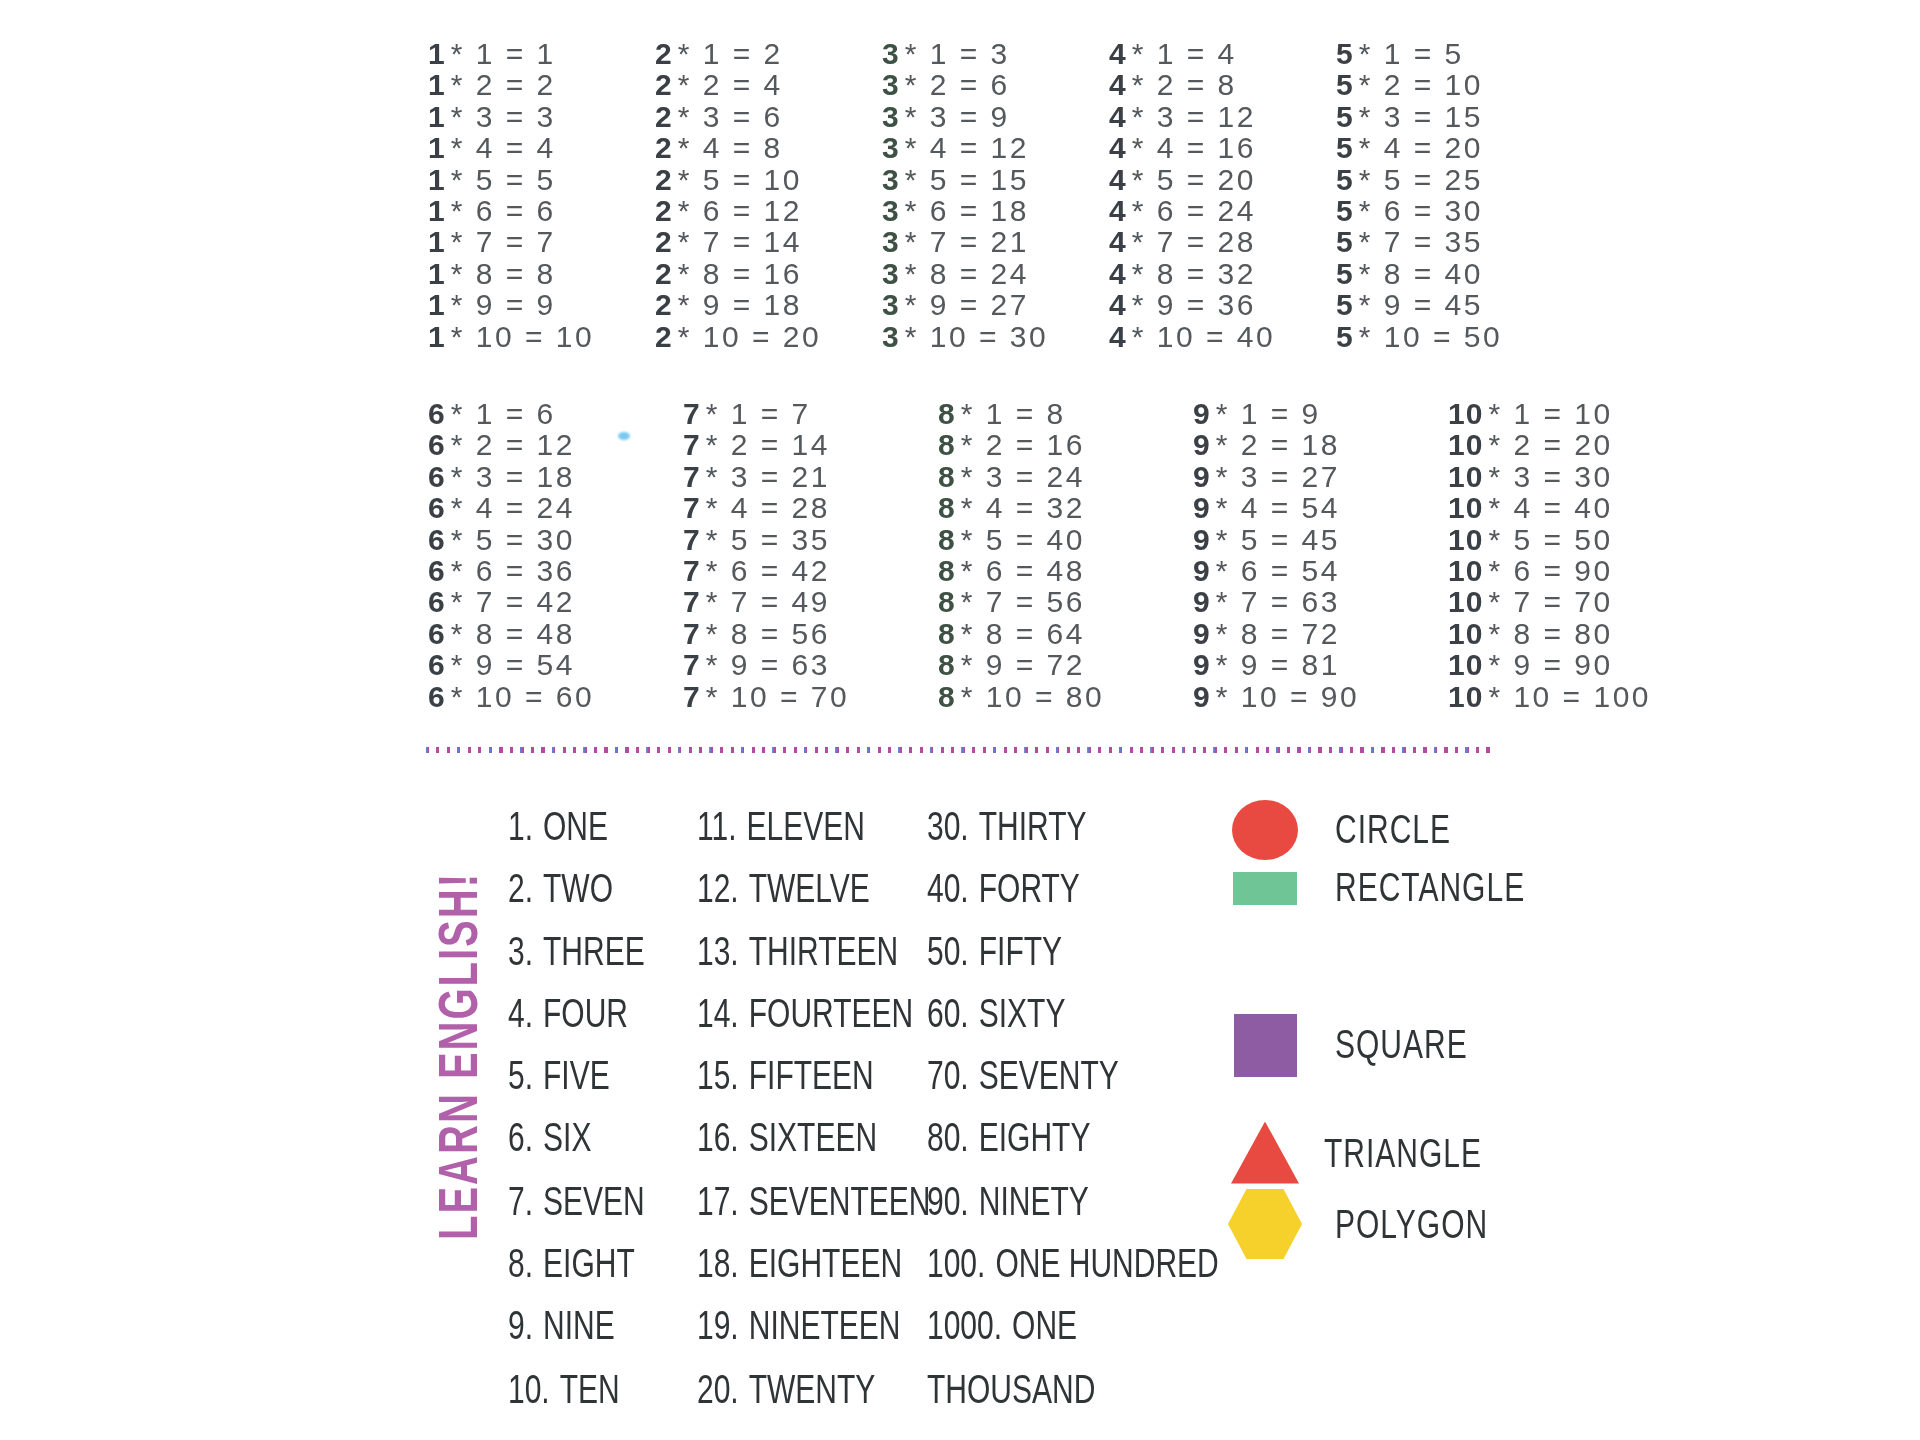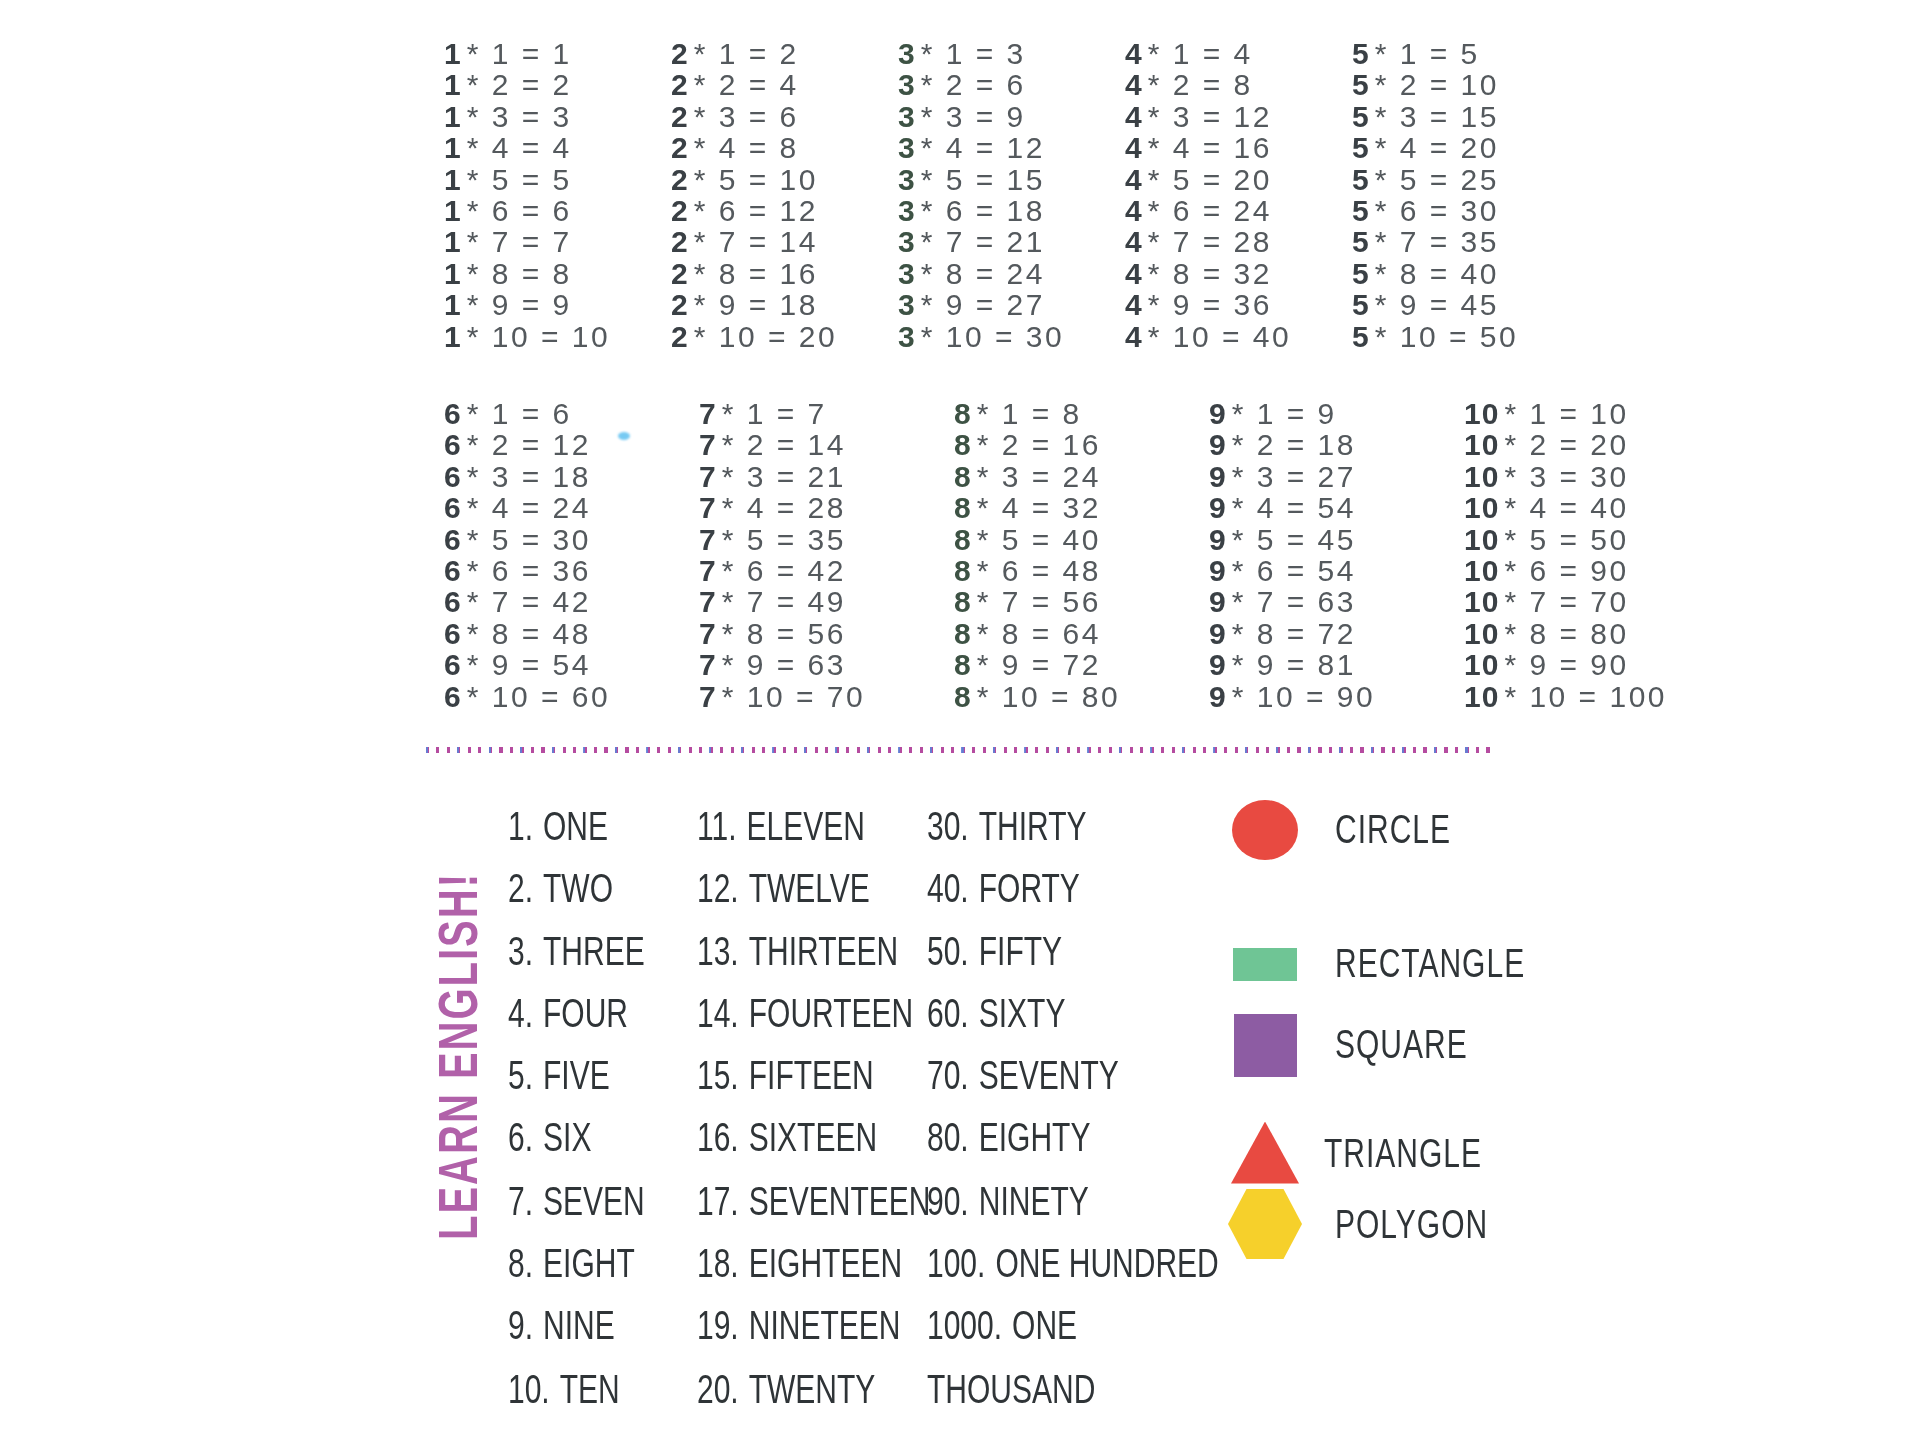--- a/index.html
+++ b/index.html
@@ -1,21 +1,21 @@
 <!DOCTYPE html>
 <html><head>
 <meta charset="utf-8">
 <style>
   html,body{margin:0;padding:0;background:#ffffff;}
   .page{
     position:relative;width:1920px;height:1440px;background:#ffffff;
     font-family:"Liberation Sans",sans-serif;overflow:hidden;
   }
   
-  .tables{position:absolute;left:444px;display:grid;grid-template-columns:repeat(5,227px);}
+  .tables{position:absolute;left:428px;display:grid;grid-template-columns:repeat(5,227px);}
   .tables-block-1{top:38px;}
   .tables-block-2{top:398px;gap:28px;}
   .tcol{white-space:nowrap;}
   .eq{font-size:30px;line-height:31.4px;white-space:nowrap;}
   .eq .lead{font-weight:700;letter-spacing:1px;color:#3a4045;}
   .eq .rest{margin-left:5px;color:#54595d;letter-spacing:2.5px;font-weight:400;}
   
   .divider{
     position:absolute;left:426px;top:747px;width:1068px;height:6px;
     background:
@@ -228,21 +228,21 @@
       <div class="nitem"><span class="word">THOUSAND</span></div>
     </div>
 
   <div id="shapes-legend">
       <div class="shape-row" style="top: 794px;">
         <div class="swatch">
           <div class="shape-circle" style="background: rgb(232, 74, 65);"></div>
         </div>
         <span class="shape-label">CIRCLE</span>
       </div>
-      <div class="shape-row" style="top: 928px; align-items: center;">
+      <div class="shape-row" style="top: 852px; align-items: center;">
         <div class="swatch">
           <div class="shape-rectangle" style="background: rgb(111, 197, 149);"></div>
         </div>
         <span class="shape-label">RECTANGLE</span>
       </div>
       <div class="shape-row" style="top: 1009px;">
         <div class="swatch">
           <div class="shape-square" style="background: rgb(141, 92, 163);"></div>
         </div>
         <span class="shape-label">SQUARE</span>

